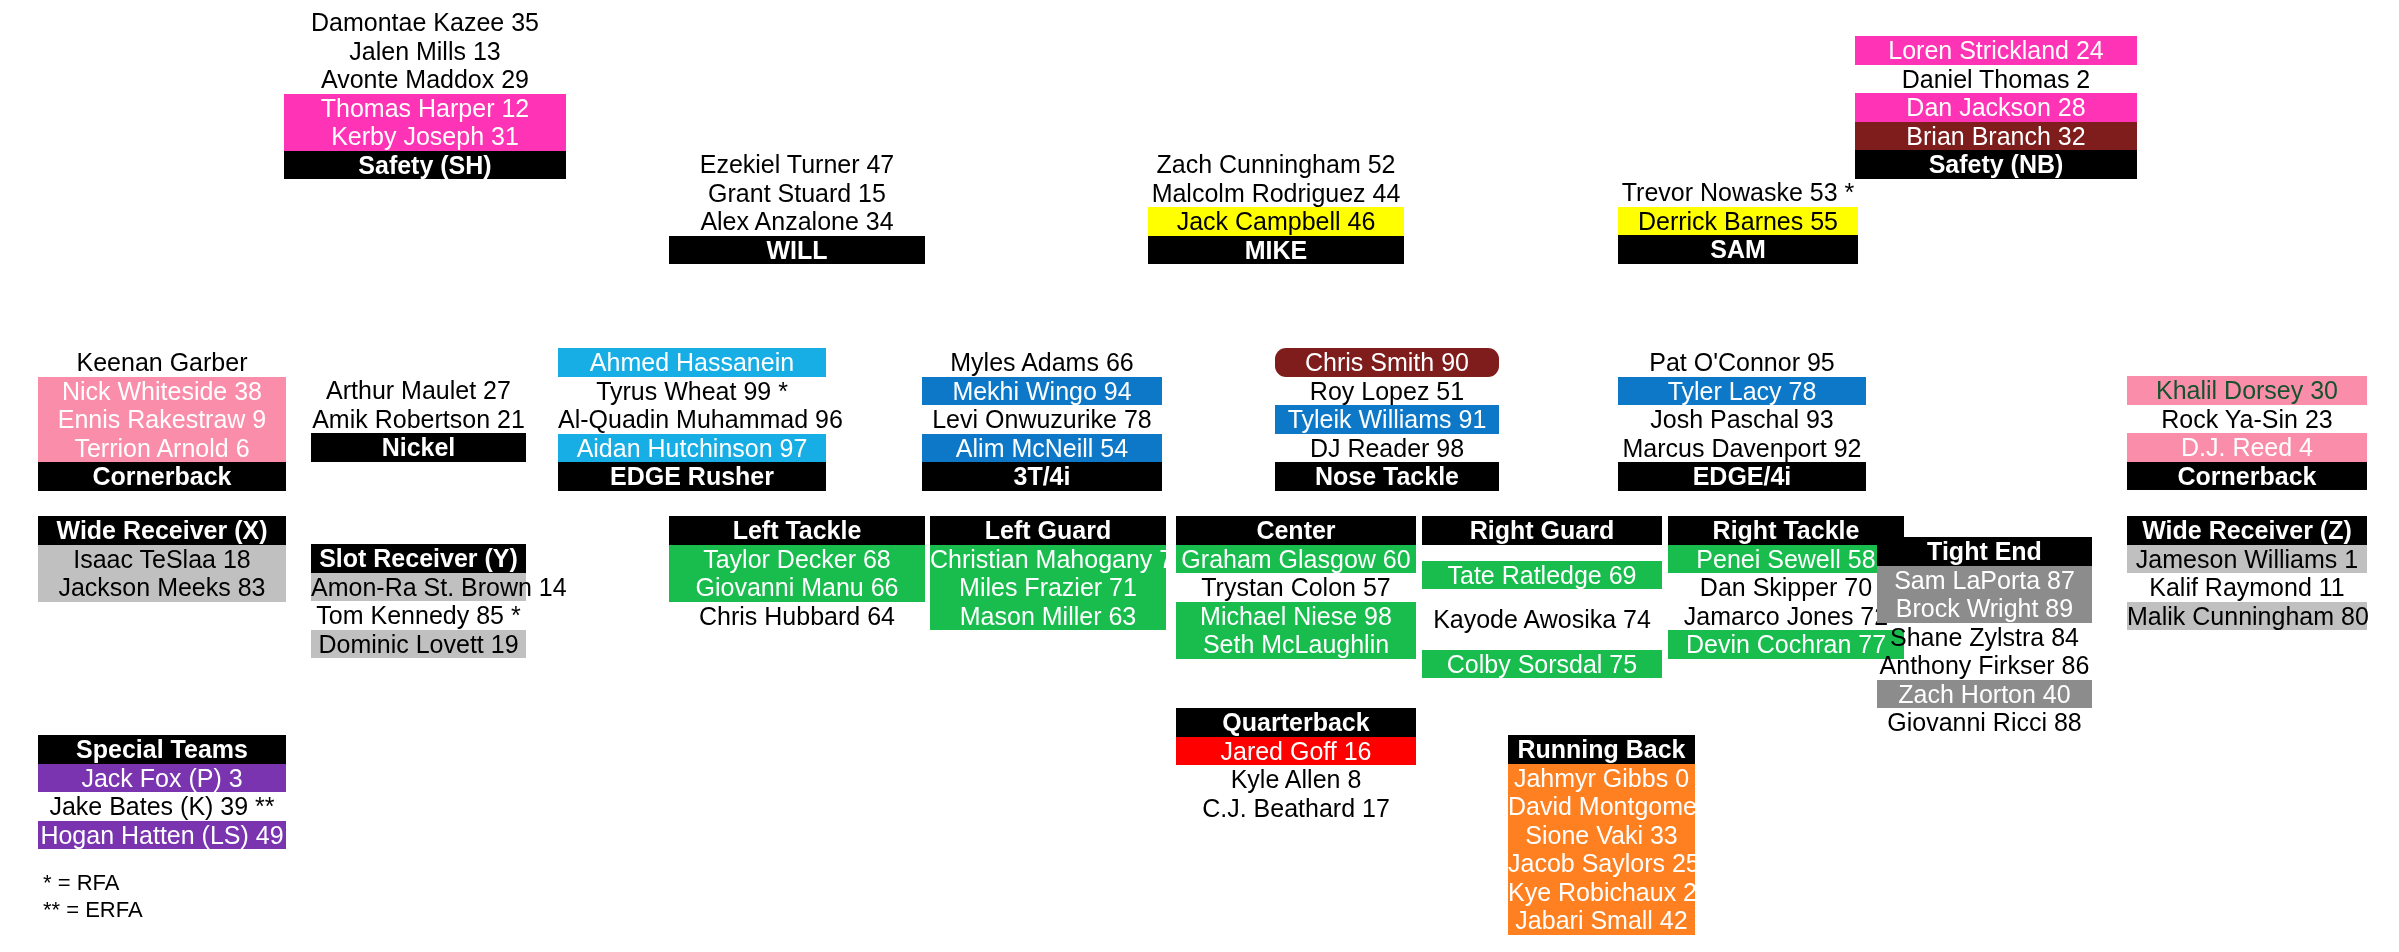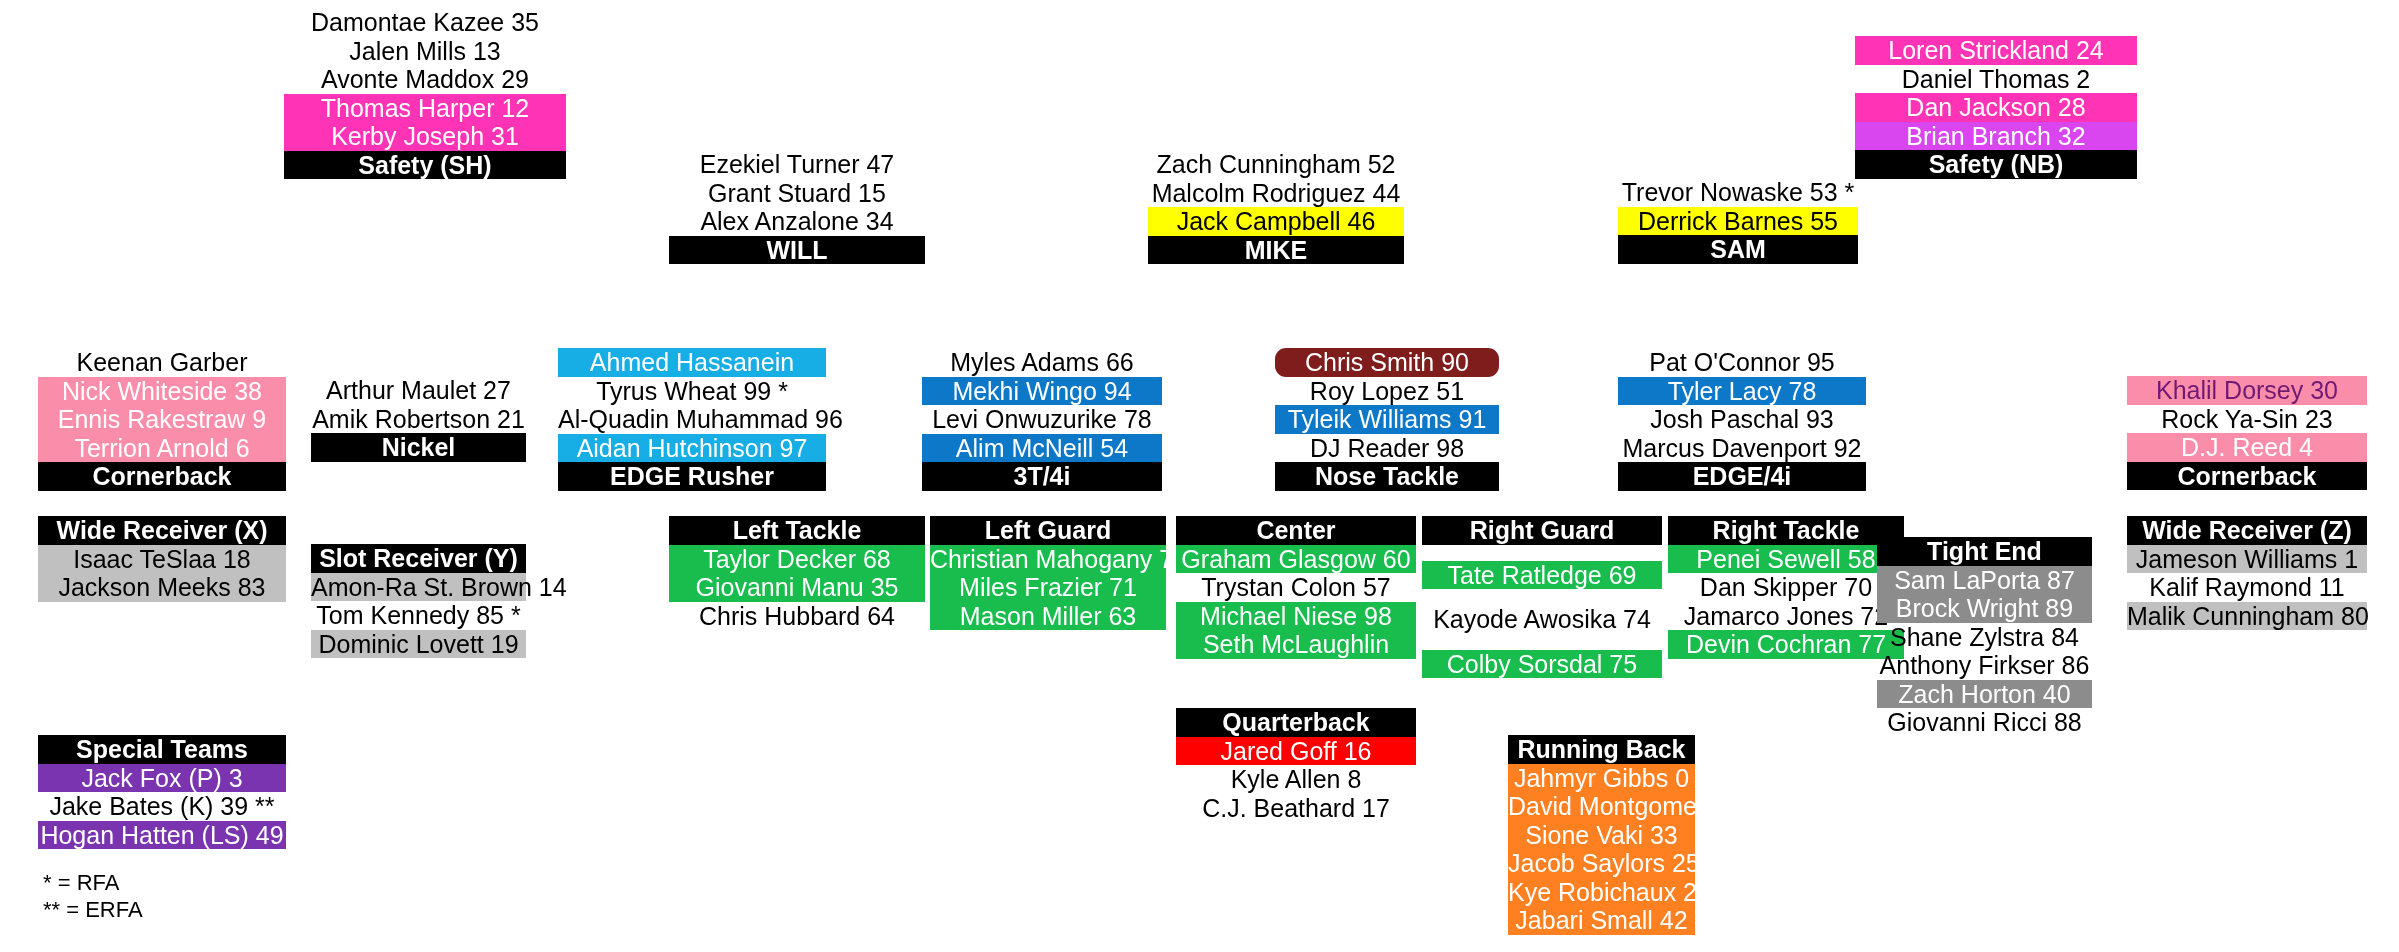--- a/index.html
+++ b/index.html
@@ -59,21 +59,21 @@
       <div class="row">Jalen Mills 13</div>
       <div class="row">Avonte Maddox 29</div>
       <div class="row hl" style="background: rgb(255, 51, 181); color: rgb(255, 255, 255);">Thomas Harper 12</div>
       <div class="row hl" style="background: rgb(255, 51, 181); color: rgb(255, 255, 255);">Kerby Joseph 31</div>
       <div class="header">Safety (SH)</div>
     </div>
     <div class="group" style="left: 1855px; top: 36px; width: 282px;">
       <div class="row hl" style="background: rgb(255, 51, 181); color: rgb(255, 255, 255);">Loren Strickland 24</div>
       <div class="row">Daniel Thomas 2</div>
       <div class="row hl" style="background: rgb(255, 51, 181); color: rgb(255, 255, 255);">Dan Jackson 28</div>
-      <div class="row hl" style="background: #d946ef; color: rgb(255, 255, 255);">Brian Branch 32</div>
+      <div class="row hl" style="background: #7f1d1d; color: rgb(255, 255, 255);">Brian Branch 32</div>
       <div class="header">Safety (NB)</div>
     </div>
     <div class="group" style="left: 669px; top: 150px; width: 256px;">
       <div class="row">Ezekiel Turner 47</div>
       <div class="row">Grant Stuard 15</div>
       <div class="row">Alex Anzalone 34</div>
       <div class="header">WILL</div>
     </div>
     <div class="group" style="left: 1148px; top: 150px; width: 256px;">
       <div class="row">Zach Cunningham 52</div>
@@ -120,40 +120,40 @@
       <div class="header">Nose Tackle</div>
     </div>
     <div class="group" style="left: 1618px; top: 348px; width: 248px;">
       <div class="row">Pat O'Connor 95</div>
       <div class="row hl" style="background: rgb(13, 120, 200); color: rgb(255, 255, 255);">Tyler Lacy 78</div>
       <div class="row">Josh Paschal 93</div>
       <div class="row">Marcus Davenport 92</div>
       <div class="header">EDGE/4i</div>
     </div>
     <div class="group" style="left: 2127px; top: 376px; width: 240px;">
-      <div class="row hl" style="background: rgb(250, 141, 170); color: #701a75;">Khalil Dorsey 30</div>
+      <div class="row hl" style="background: rgb(250, 141, 170); color: #14532d;">Khalil Dorsey 30</div>
       <div class="row">Rock Ya-Sin 23</div>
       <div class="row hl" style="background: rgb(250, 141, 170); color: rgb(255, 255, 255);">D.J. Reed 4</div>
       <div class="header">Cornerback</div>
     </div>
     <div class="group" style="left: 38px; top: 516px; width: 248px;">
       <div class="header">Wide Receiver (X)</div>
       <div class="row hl-dark" style="background: rgb(192, 192, 192); color: rgb(0, 0, 0);">Isaac TeSlaa 18</div>
       <div class="row hl-dark" style="background: rgb(192, 192, 192); color: rgb(0, 0, 0);">Jackson Meeks 83</div>
     </div>
     <div class="group" style="left: 311px; top: 544px; width: 215px;">
       <div class="header">Slot Receiver (Y)</div>
       <div class="row hl-dark" style="background: rgb(192, 192, 192); color: rgb(0, 0, 0);">Amon-Ra St. Brown 14</div>
       <div class="row">Tom Kennedy 85 *</div>
       <div class="row hl-dark" style="background: rgb(192, 192, 192); color: rgb(0, 0, 0);">Dominic Lovett 19</div>
     </div>
     <div class="group" style="left: 669px; top: 516px; width: 256px;">
       <div class="header">Left Tackle</div>
       <div class="row hl" style="background: rgb(24, 189, 78); color: rgb(255, 255, 255);">Taylor Decker 68</div>
-      <div class="row hl" style="background: rgb(24, 189, 78); color: rgb(255, 255, 255);">Giovanni Manu 35</div>
+      <div class="row hl" style="background: rgb(24, 189, 78); color: rgb(255, 255, 255);">Giovanni Manu 66</div>
       <div class="row">Chris Hubbard 64</div>
     </div>
     <div class="group" style="left: 930px; top: 516px; width: 236px;">
       <div class="header">Left Guard</div>
       <div class="row hl" style="background: rgb(24, 189, 78); color: rgb(255, 255, 255);">Christian Mahogany 73</div>
       <div class="row hl" style="background: rgb(24, 189, 78); color: rgb(255, 255, 255);">Miles Frazier 71</div>
       <div class="row hl" style="background: rgb(24, 189, 78); color: rgb(255, 255, 255);">Mason Miller 63</div>
     </div>
     <div class="group" style="left: 1176px; top: 516px; width: 240px;">
       <div class="header">Center</div>

